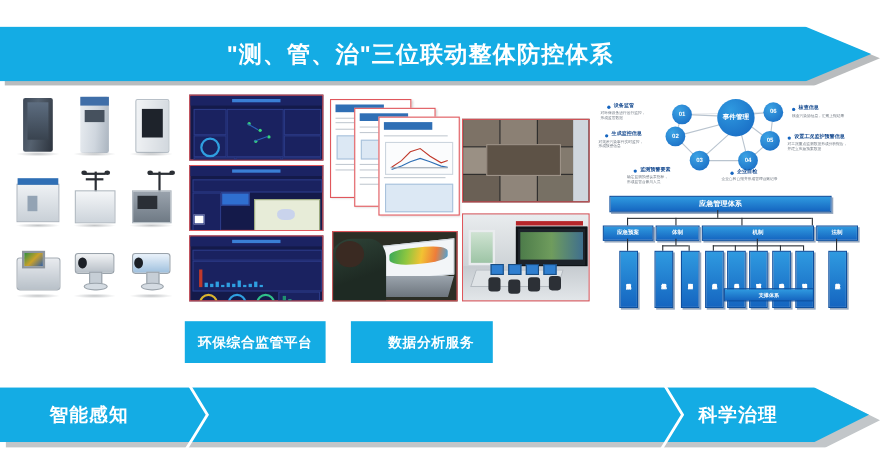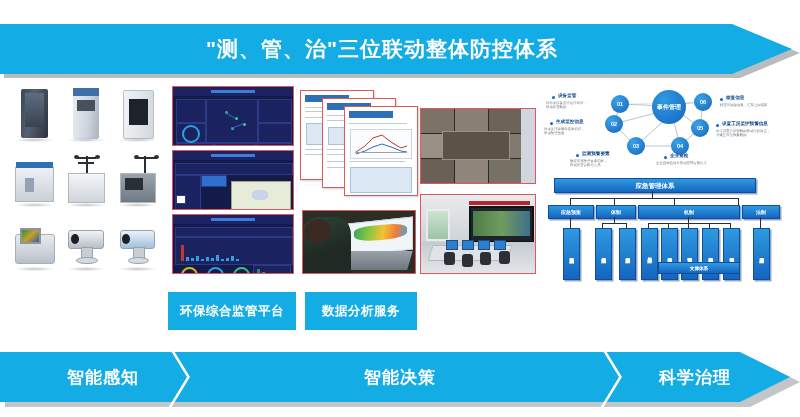--- a/index.html
+++ b/index.html
@@ -515,26 +515,25 @@
         <div class="tbox leaf" style="left:181px;top:50px;width:15px;height:46px;">监督调度体系</div>
         <div class="tbox leaf" style="left:211px;top:50px;width:15px;height:46px;">应急标准体系</div>
 
         <div class="tsupport" style="left:116px;top:84px;width:80px;height:10px;">支撑体系</div>
       </div>
     </div>
   </div>
 
   <div class="labels">
     <div class="lbl" style="left: 168px; width: 128px;">环保综合监管平台</div>
-    <div class="lbl" style="left: 305px; width: 112px;">数据分析服务</div>
+    <div class="lbl" style="left: 319px; width: 112px; padding-left: 17px;">数据分析服务</div>
   </div>
 
   <div class="phase-wrap">
     <div class="phase-shadow"></div>
     <div class="phase"></div>
     <div class="notch" style="left: 168px;"></div>
     <div class="notch" style="left: 600px;"></div>
-    <div class="phase-txt" style="left: 28px; width: 150px;">智能感知</div>
-    <div class="phase-txt" style="left: 210px; width: 380px;">智能决策</div>
-    <div class="phase-txt" style="left: 620px; width: 150px; text-align: right;">科学治理</div>
+    <div class="phase-txt" style="left: 6px; width: 150px;">智能感知</div>
+    <div class="phase-txt" style="left: 596px; width: 150px; text-align: right;">科学治理</div>
   </div>
 
 </div>
 
 </body></html>

